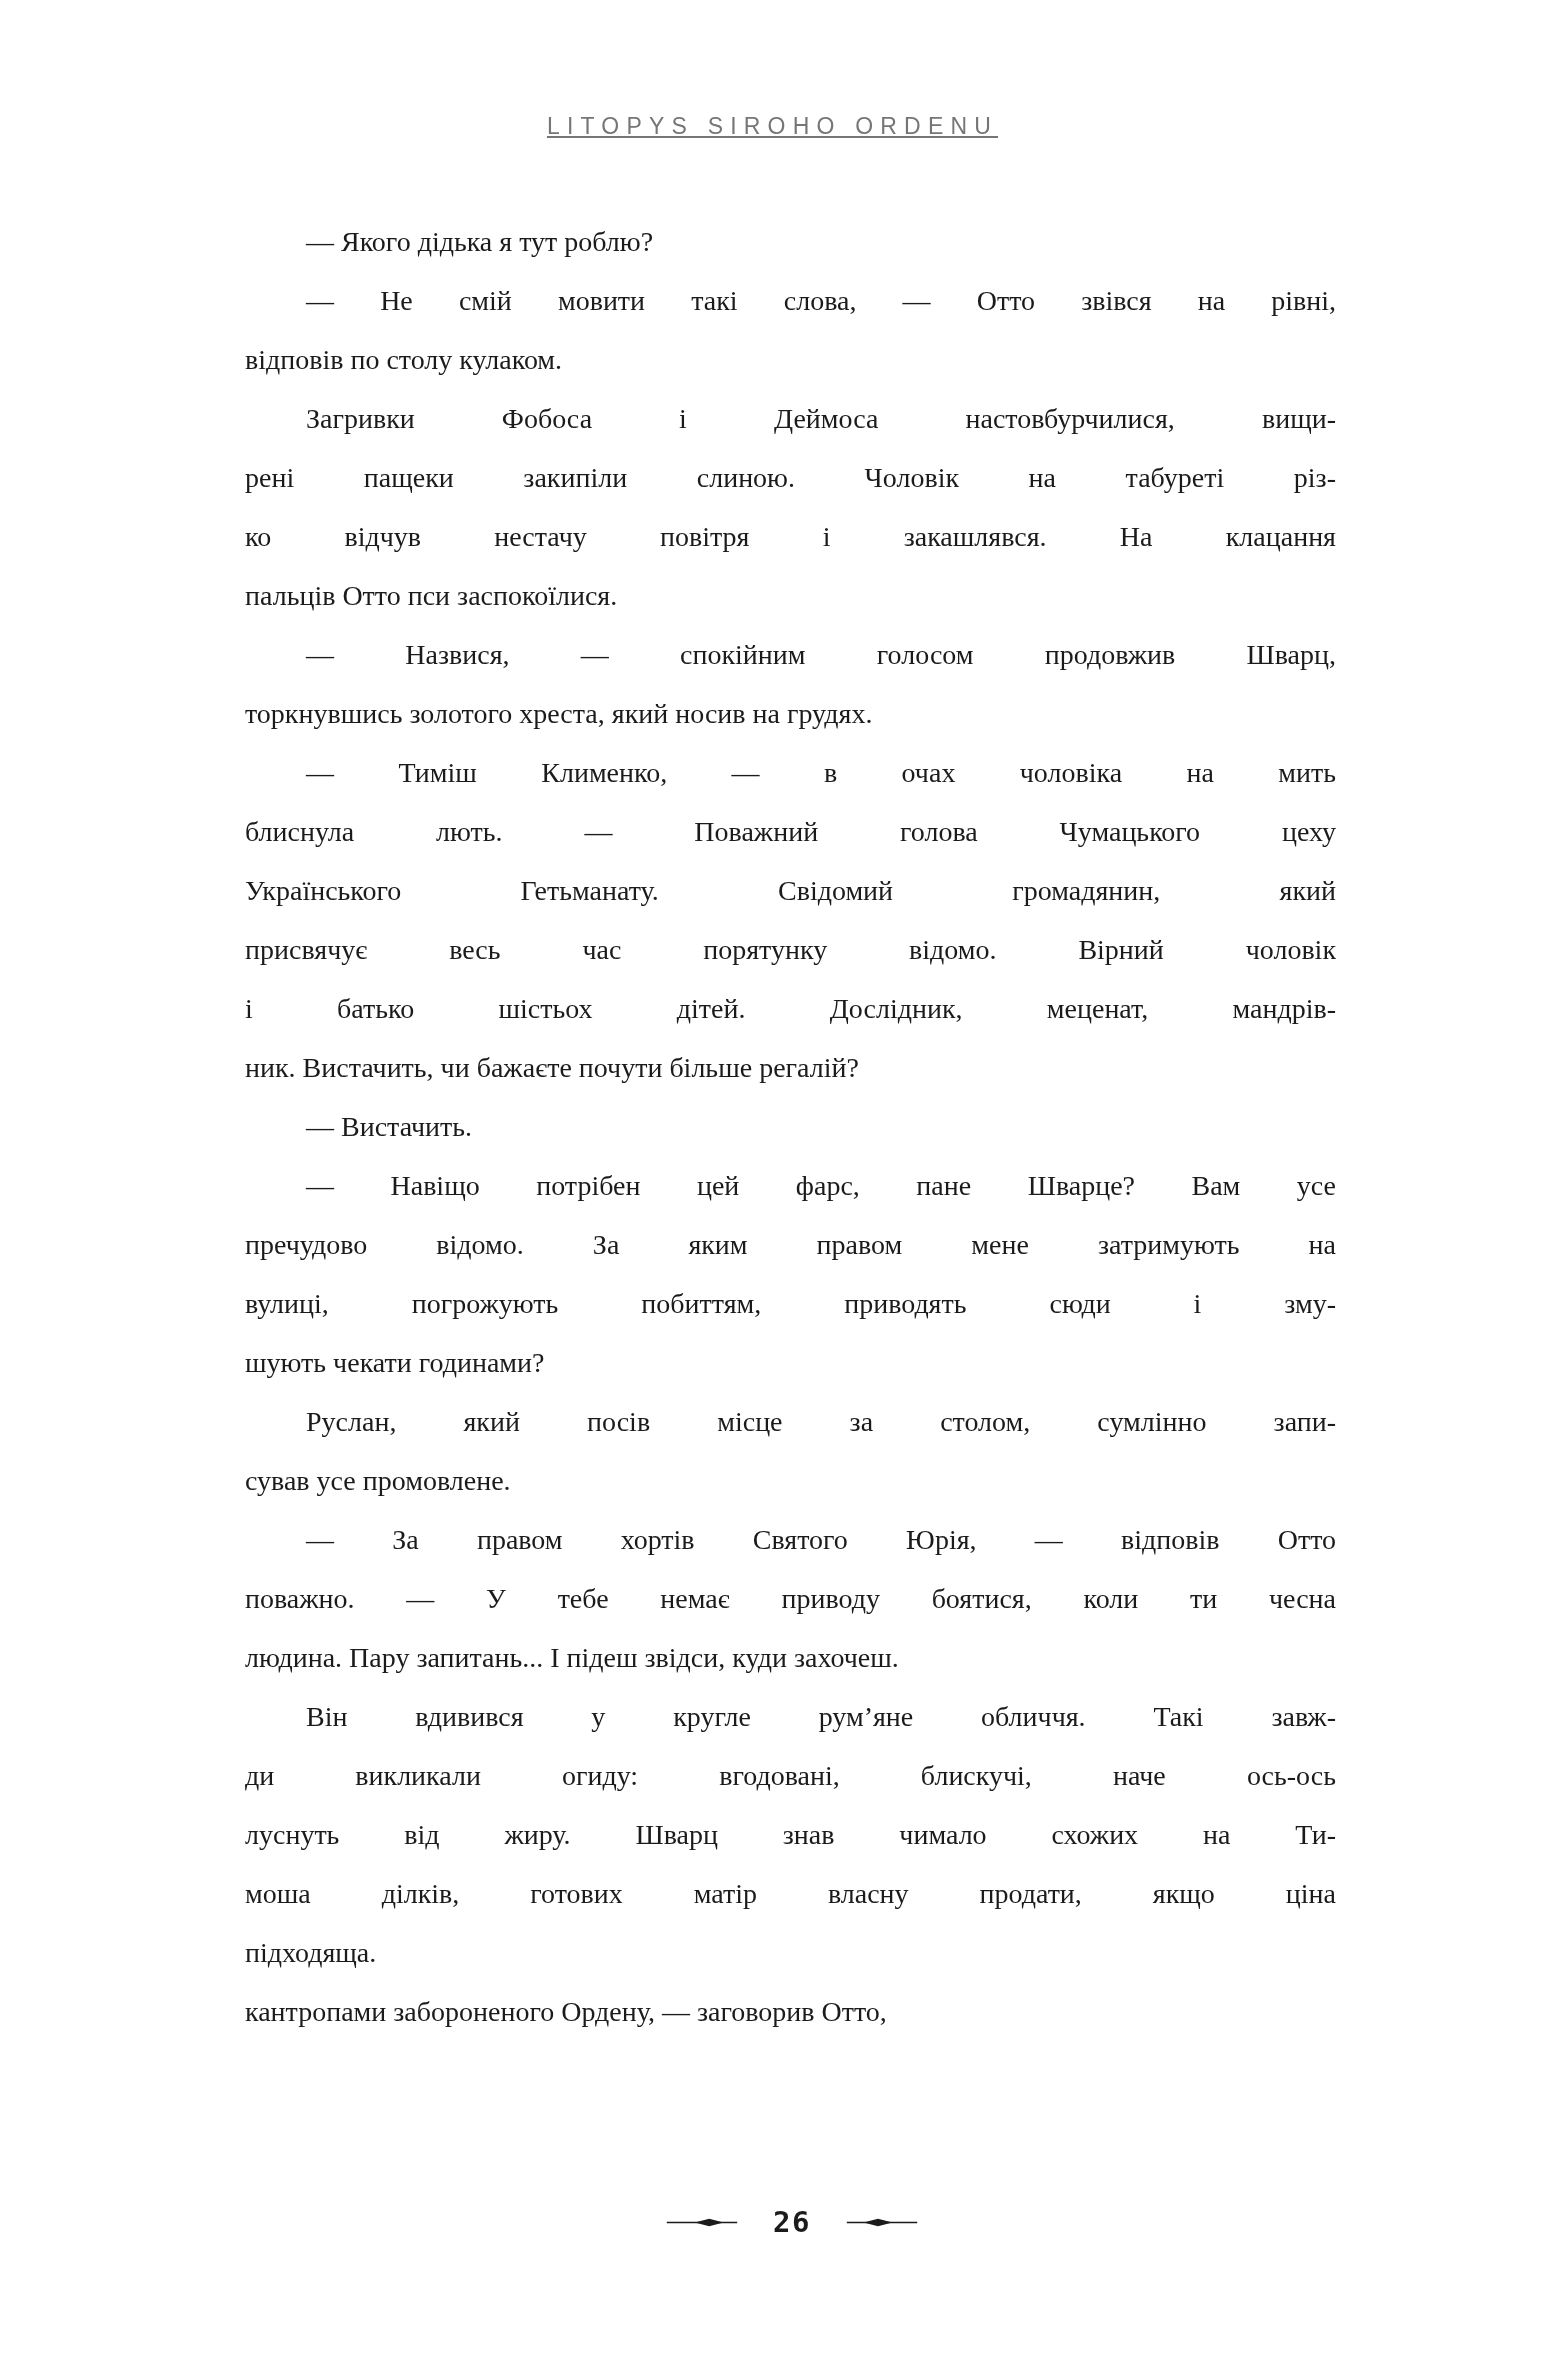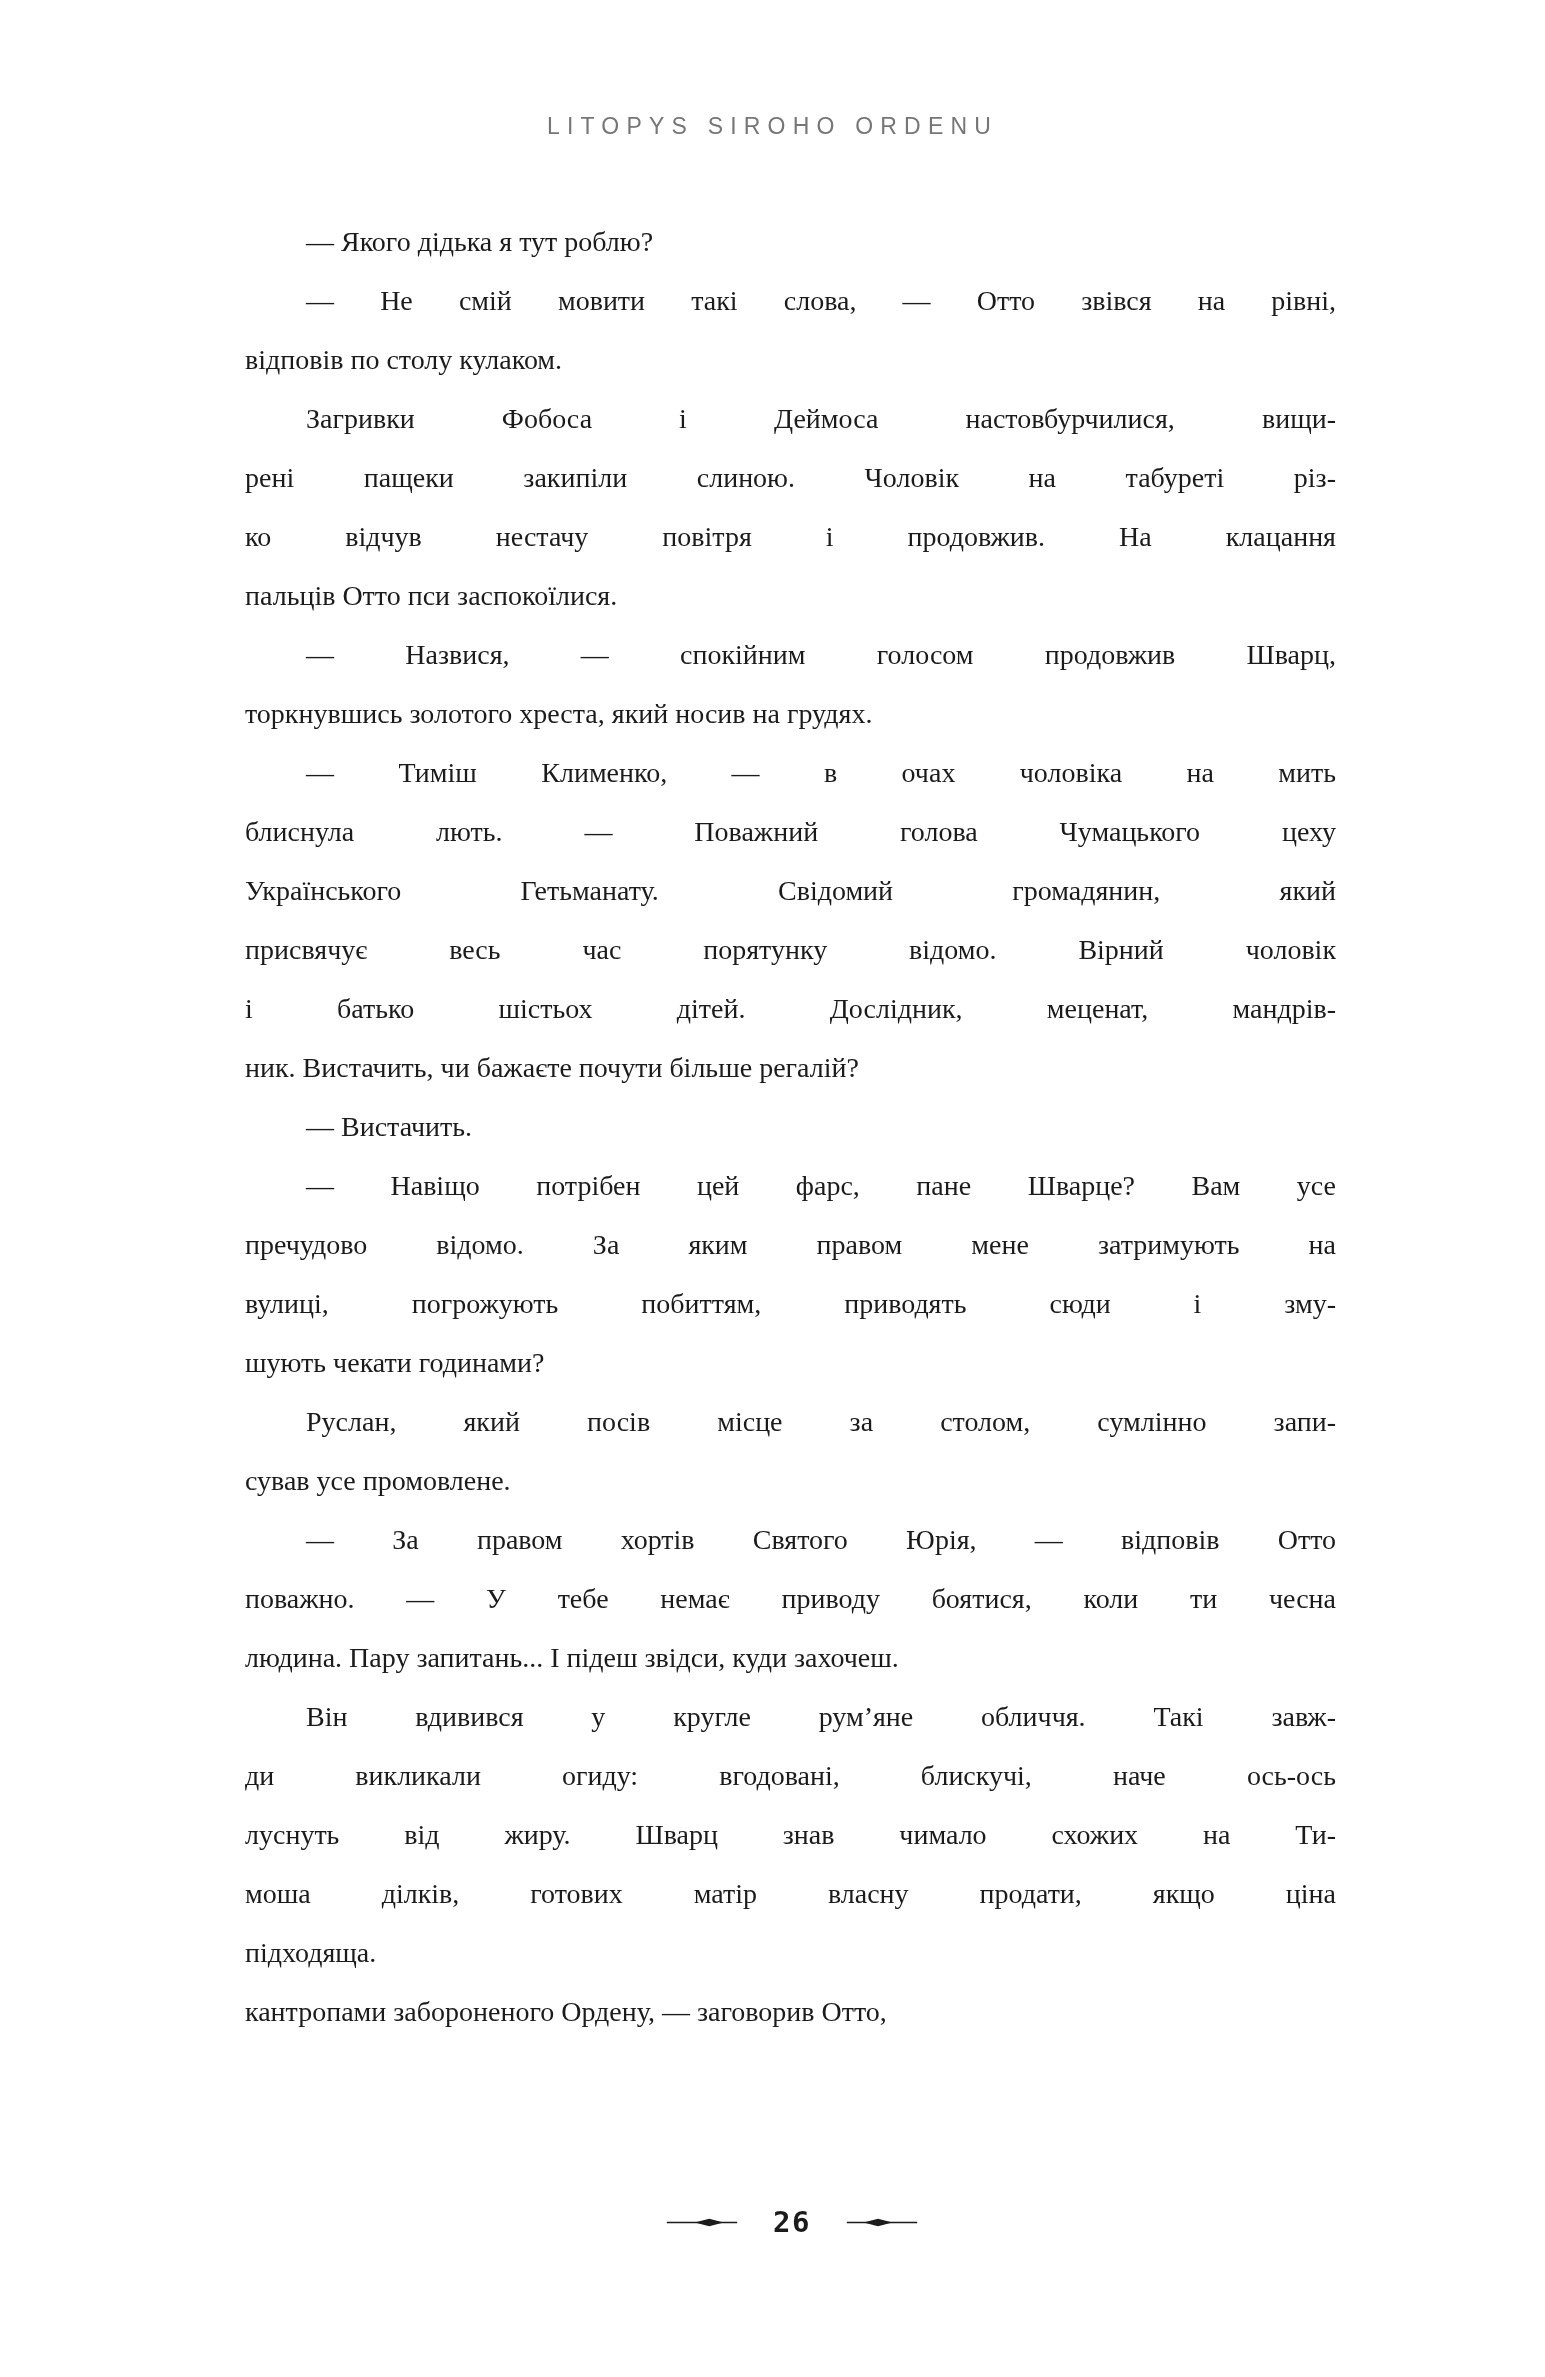--- a/index.html
+++ b/index.html
@@ -19,20 +19,21 @@
     top: 113px;
     left: 0;
     width: 100%;
     text-align: center;
     font-family: "Liberation Sans", sans-serif;
     font-size: 23px;
     font-weight: 400;
     letter-spacing: 7.2px;
     color: #767676;
     white-space: nowrap;
+    text-decoration: underline;
   }
   .text-column {
     position: absolute;
     left: 245px;
     top: 212px;
     width: 1091px;
     color: #1b1b1b;
   }
   .text-column .line {
     font-family: "Liberation Serif", "DejaVu Serif", serif;
@@ -75,21 +76,21 @@
 <div class="page">
 
   <div class="running-head">LITOPYS SIROHO ORDENU</div>
 
   <div class="text-column">
       <div class="line first last">— Якого дідька я тут роблю?</div>
       <div class="line first">— Не смій мовити такі слова, — Отто звівся на рівні,</div>
       <div class="line last">відповів по столу кулаком.</div>
       <div class="line first">Загривки Фобоса і Деймоса настовбурчилися, вищи-</div>
       <div class="line">рені пащеки закипіли слиною. Чоловік на табуреті різ-</div>
-      <div class="line">ко відчув нестачу повітря і продовжив. На клацання</div>
+      <div class="line">ко відчув нестачу повітря і закашлявся. На клацання</div>
       <div class="line last">пальців Отто пси заспокоїлися.</div>
       <div class="line first">— Назвися, — спокійним голосом продовжив Шварц,</div>
       <div class="line last">торкнувшись золотого хреста, який носив на грудях.</div>
       <div class="line first">— Тиміш Клименко, — в очах чоловіка на мить</div>
       <div class="line">блиснула лють. — Поважний голова Чумацького цеху</div>
       <div class="line">Українського Гетьманату. Свідомий громадянин, який</div>
       <div class="line">присвячує весь час порятунку відомо. Вірний чоловік</div>
       <div class="line">і батько шістьох дітей. Дослідник, меценат, мандрів-</div>
       <div class="line last">ник. Вистачить, чи бажаєте почути більше регалій?</div>
       <div class="line first last">— Вистачить.</div>

